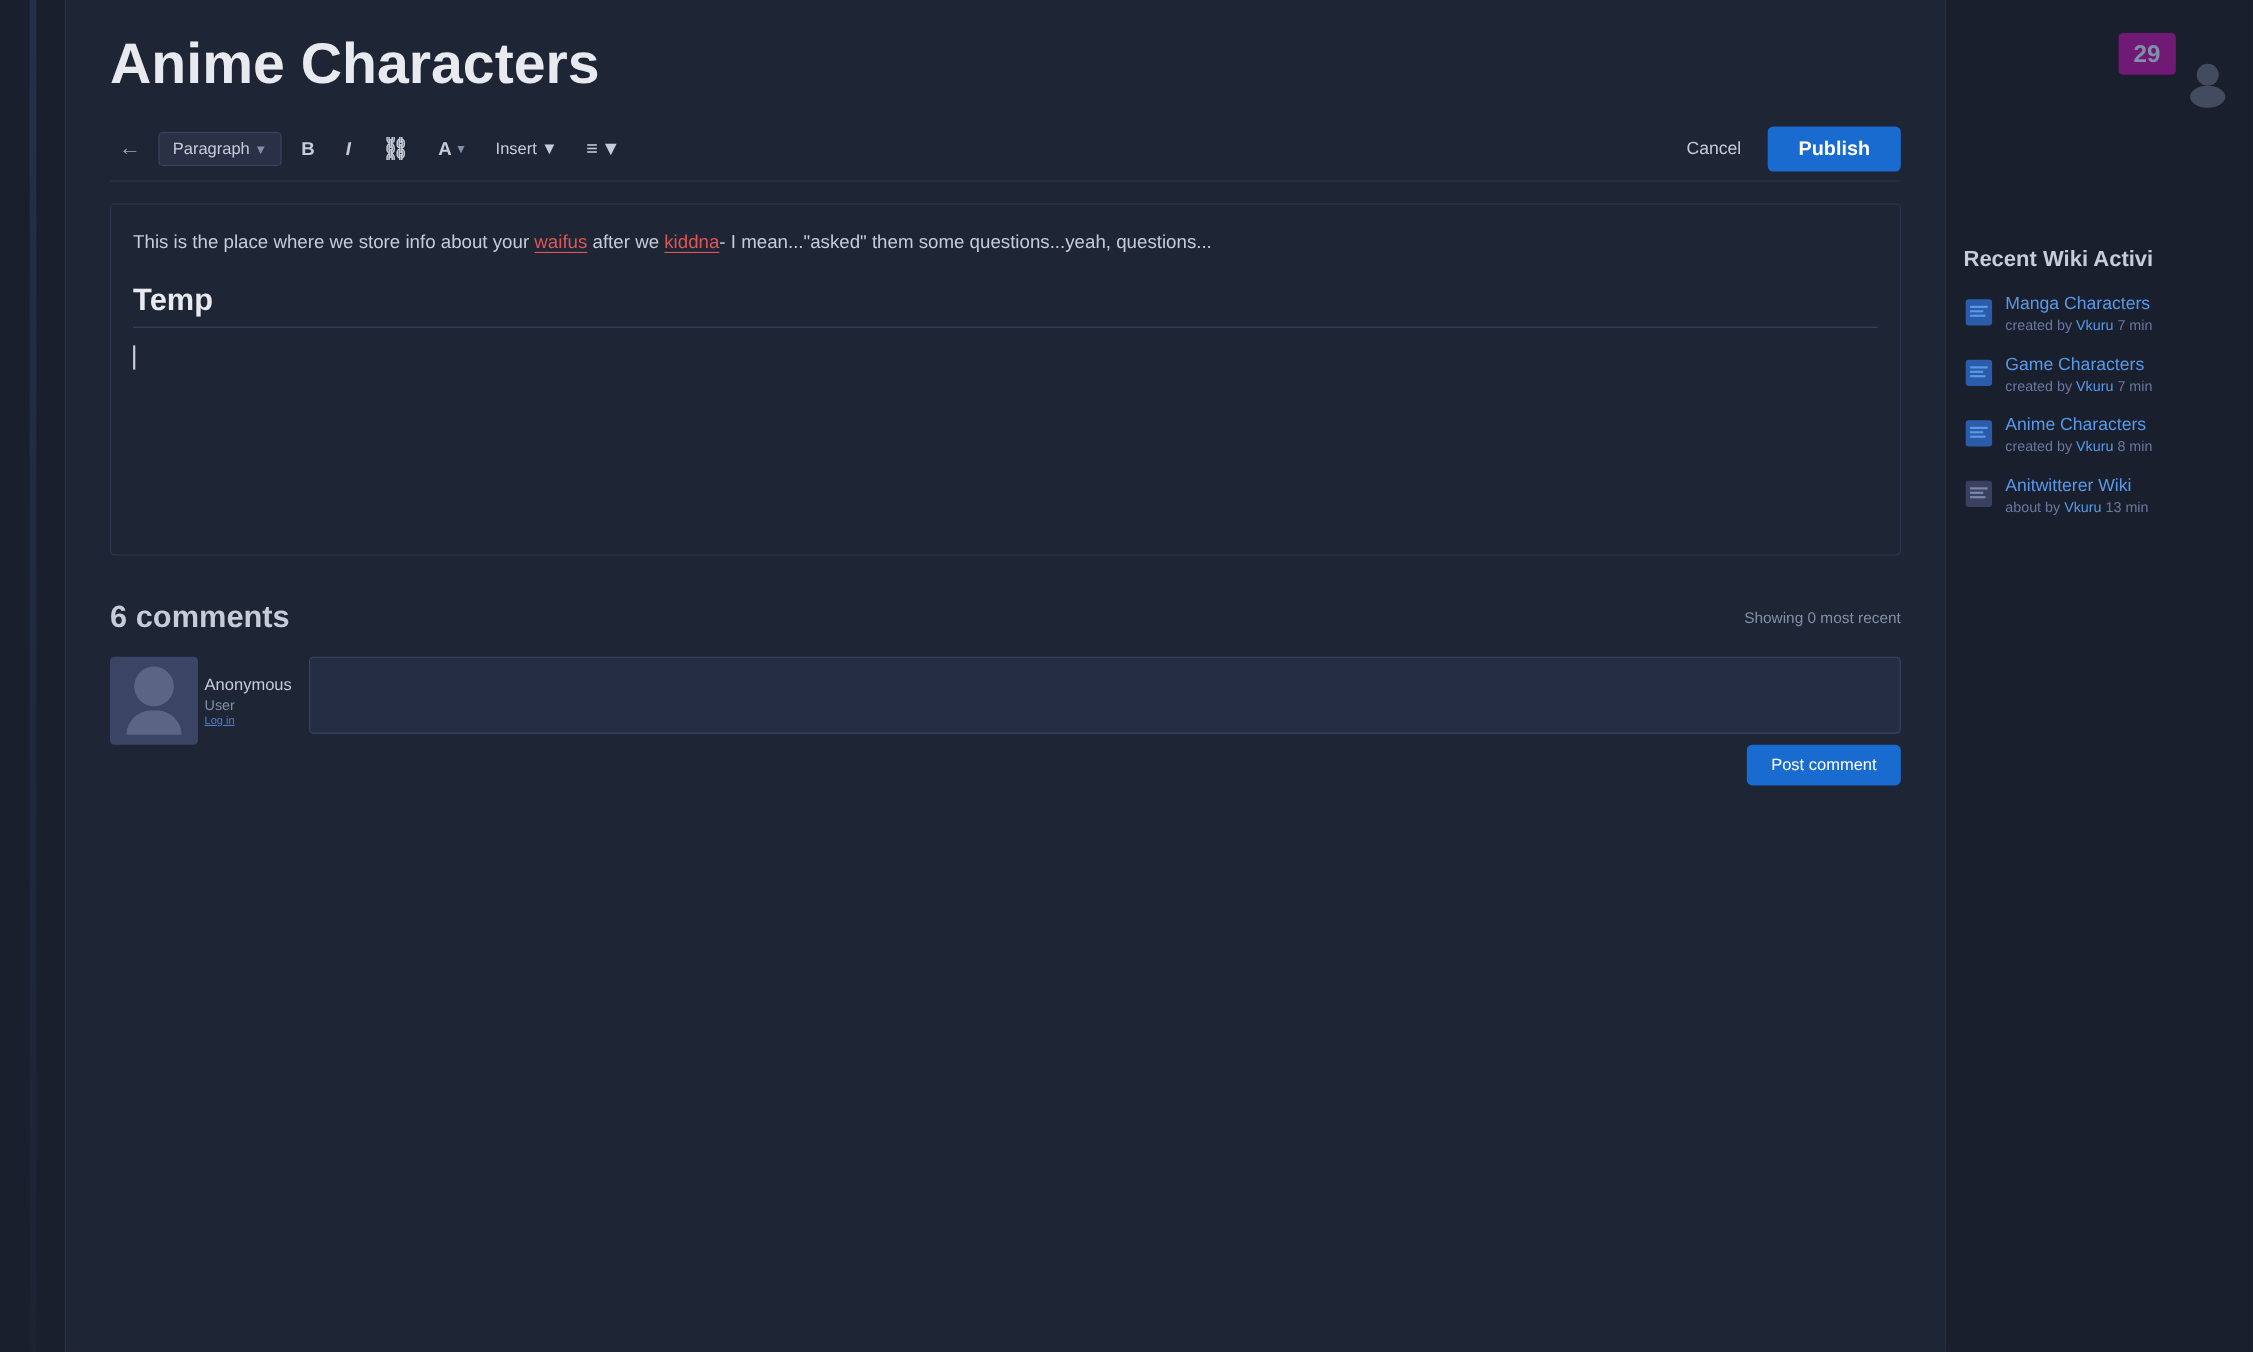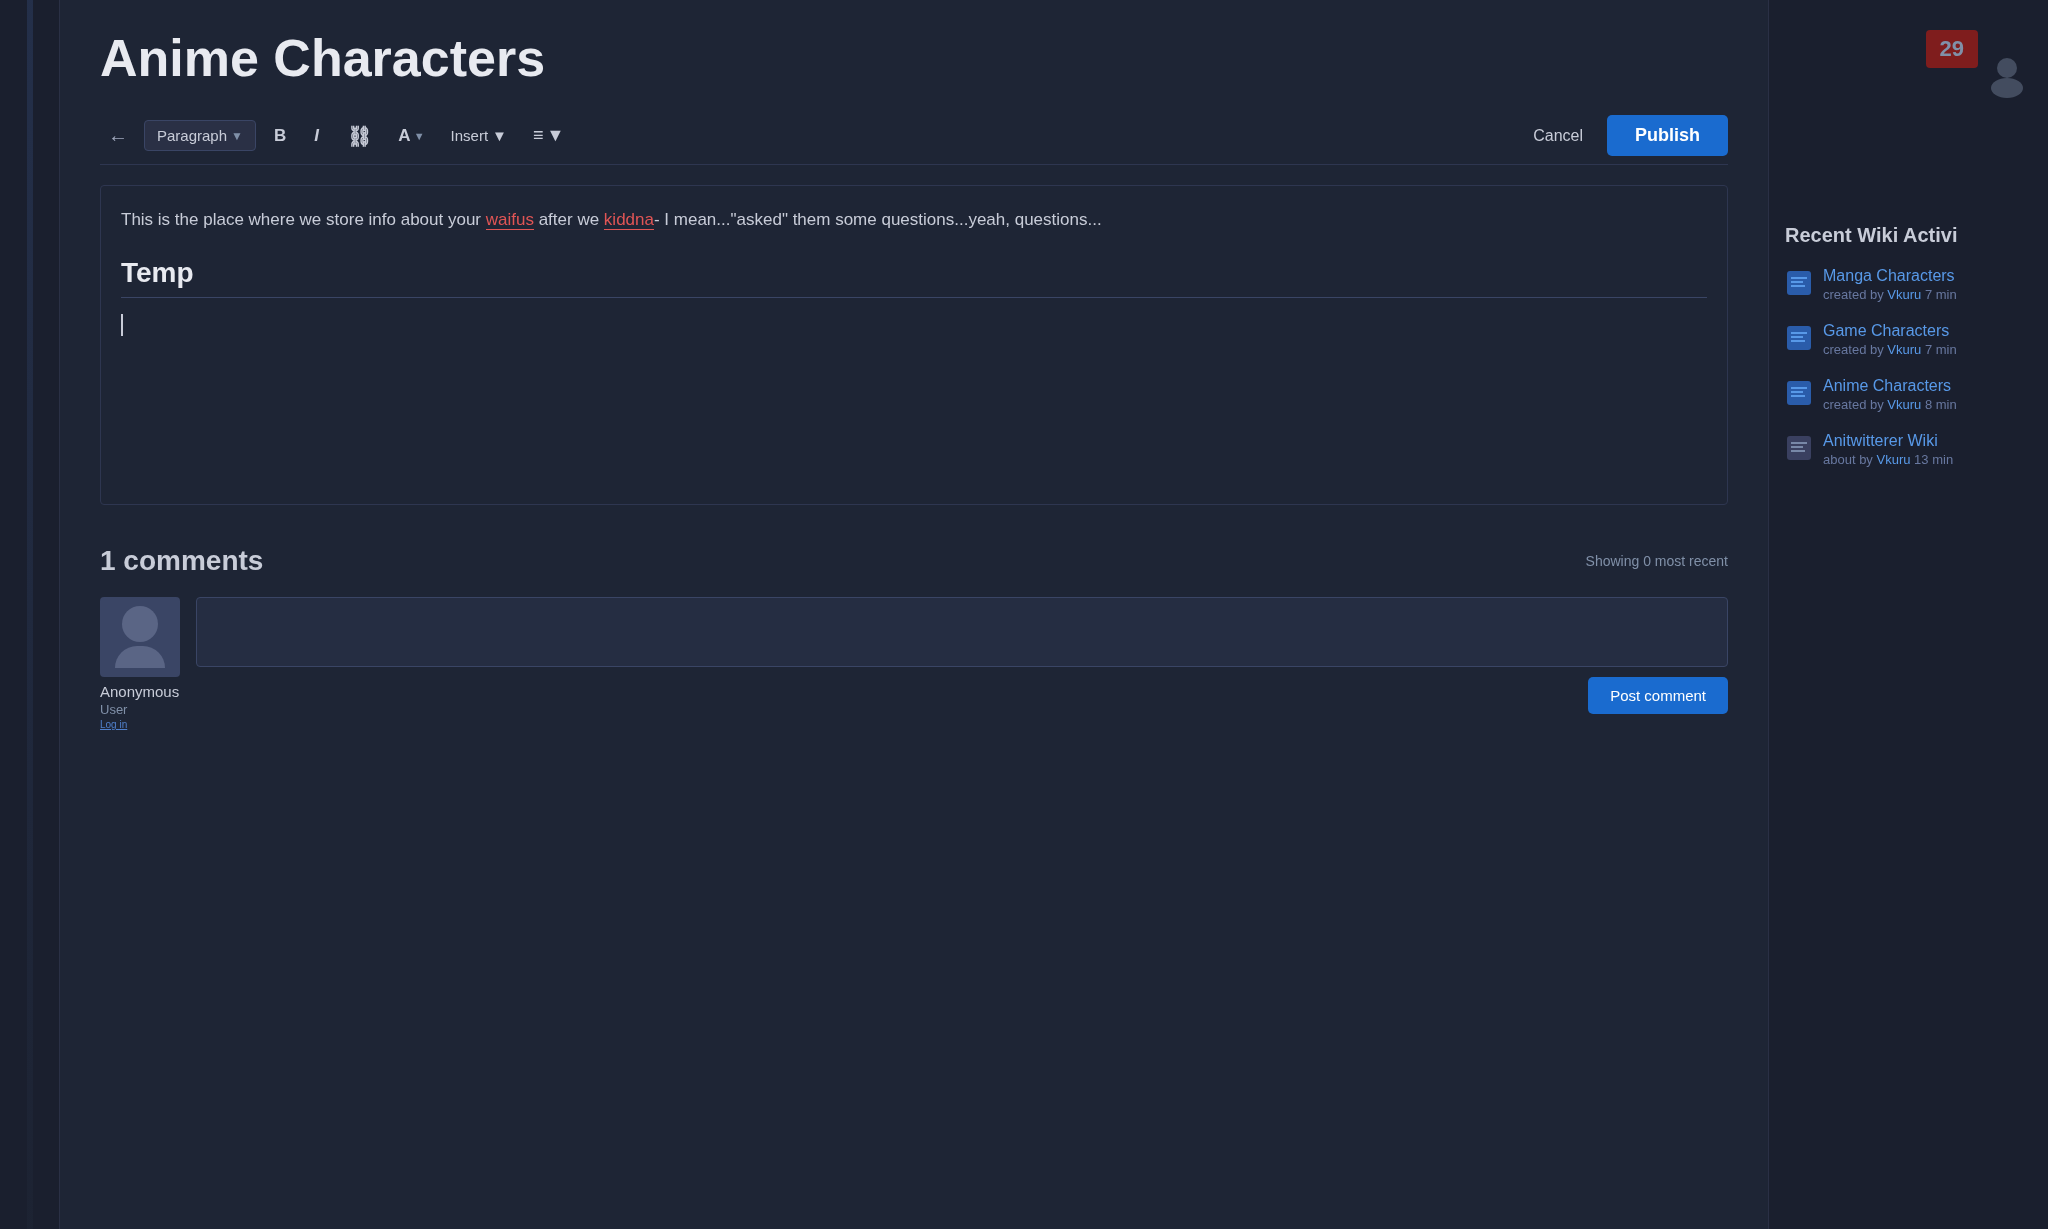--- a/index.html
+++ b/index.html
@@ -212,21 +212,21 @@
     }
     @keyframes blink {
       50% { opacity: 0; }
     }
 
     
     .word-count-badge {
       position: absolute;
       top: 30px;
       right: 70px;
-      background: #7f1d1d;
+      background: #701a75;
       color: #8090a8;
       font-size: 22px;
       padding: 6px 14px;
       border-radius: 4px;
       font-weight: bold;
     }
 
     
     .comments-section {
       margin-top: 10px;
@@ -437,26 +437,26 @@
 
       <h2 class="editor-heading">Temp</h2>
 
       <div class="editor-cursor-line">
         <span class="editor-cursor"></span>
       </div>
     </div>
 
     <div class="comments-section">
       <div class="comments-header">
-        <h3 class="comments-title">1 comments</h3>
+        <h3 class="comments-title">6 comments</h3>
         <span class="comments-showing">Showing 0 most recent</span>
       </div>
 
       <div class="comment-input-area">
-        <div style="display:flex; flex-direction:column; gap:6px;">
+        <div style="display:flex; flex-direction:row; align-items:center; gap:6px;">
           <div class="commenter-avatar">
             <div class="avatar-person-icon"></div>
             <div class="avatar-body-icon"></div>
           </div>
           <div class="commenter-info">
             <span class="commenter-name">Anonymous</span>
             <span class="commenter-role">User</span>
             <span class="commenter-link">Log in</span>
           </div>
         </div>

